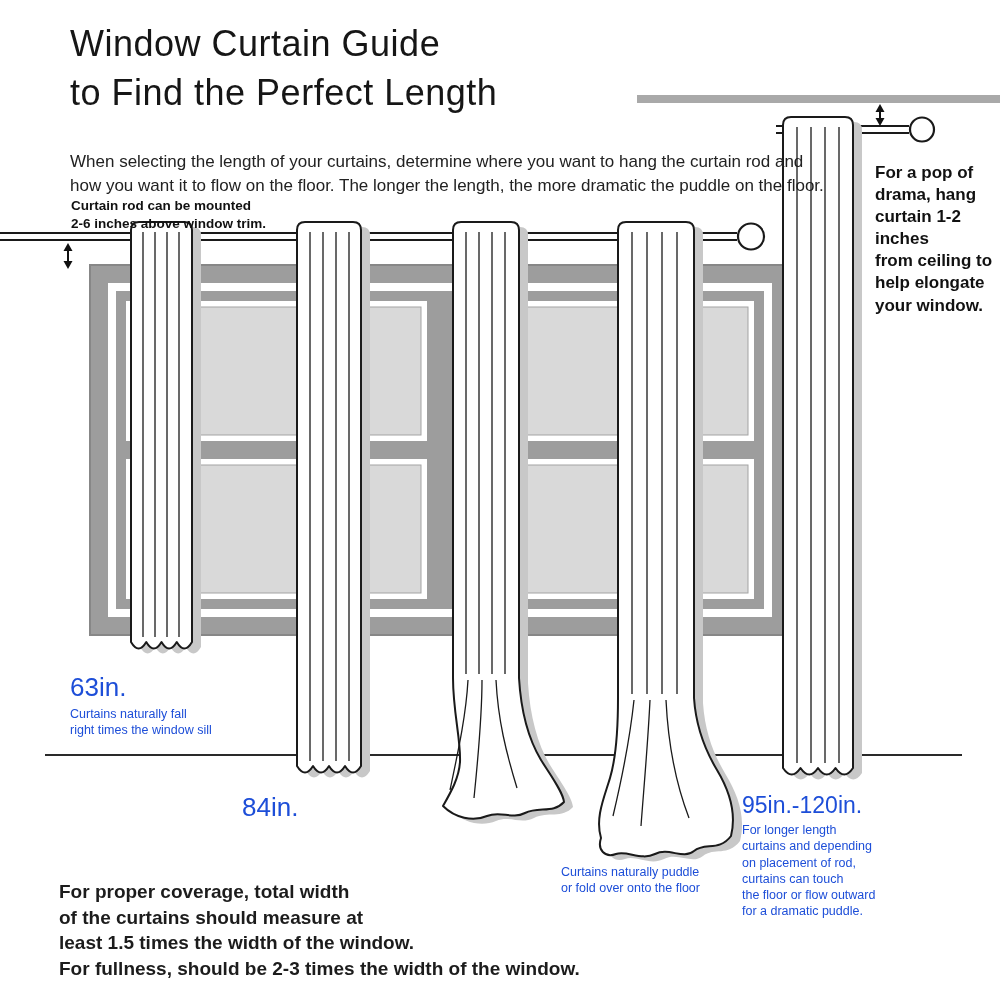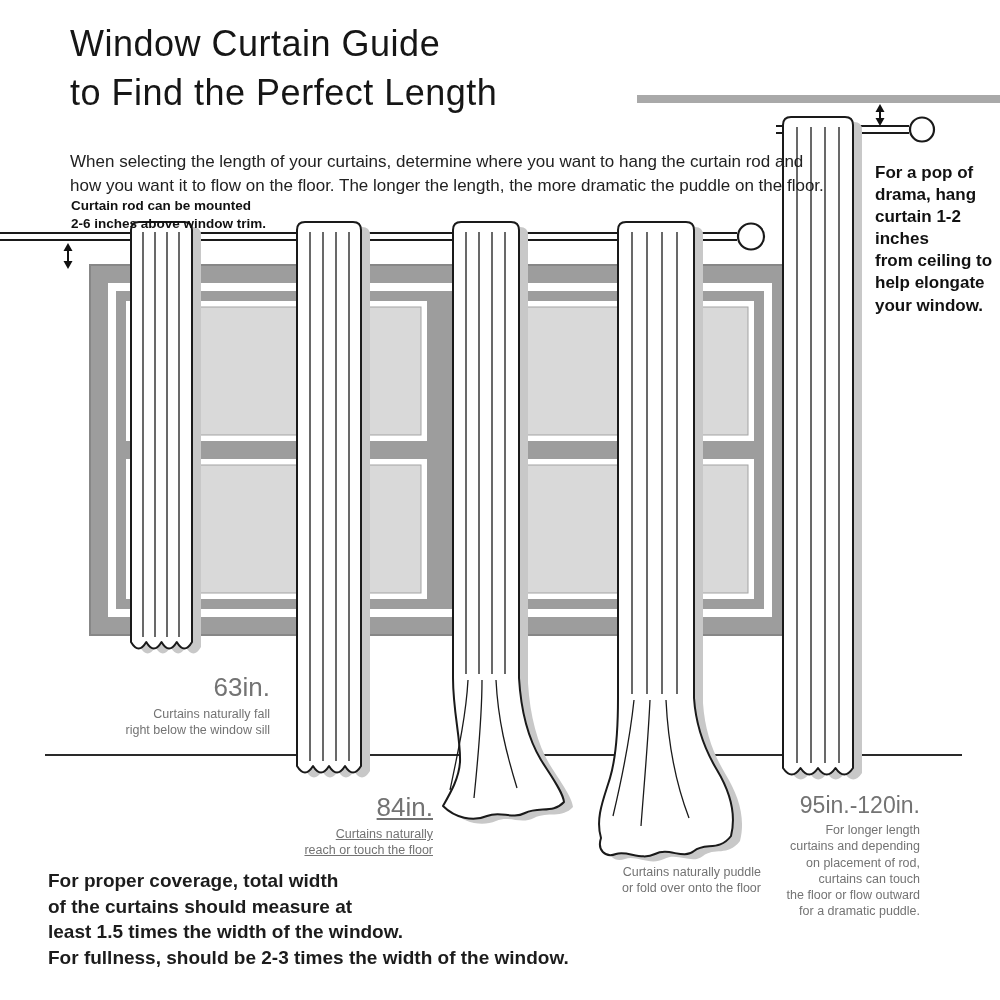--- a/index.html
+++ b/index.html
@@ -18,31 +18,31 @@
     font-size:17px;line-height:1.4;color:#222;white-space:pre-line;
   }
   .rod-note{
     position:absolute;left:63px;top:189px;margin:8px;
     font-size:13.5px;font-weight:bold;line-height:1.35;color:#111;white-space:pre-line;
   }
   .ceiling-note{
     position:absolute;left:875px;top:162px;width:122px;margin:0;
     font-size:17px;font-weight:bold;line-height:1.3;color:#111;white-space:pre-line;
   }
-  .len{position:absolute;text-align:right;color:#737373;}
+  .len{position:absolute;text-align:left;color:#1d4ed8;}
   .len-label{font-size:26px;margin-bottom:3px;}
   .len-desc{font-size:12.5px;line-height:1.3;white-space:pre-line;}
   .len-63{left:70px;top:672px;width:200px;}
-  .len-84{left:233px;top:792px;width:200px;text-decoration:underline;}
+  .len-84{left:242px;top:792px;width:200px;}
   .len-95{left:397px;top:830px;width:200px;}
   .len-108{left:561px;top:864px;width:200px;}
   .len-95-120{left:742px;top:792px;width:178px;}
   .len-95-120 .len-label{font-size:23px;}
   .footer{
-    position:absolute;left:48px;top:868px;margin:0;
+    position:absolute;left:48px;top:868px;margin:11px;
     font-size:19px;font-weight:bold;line-height:1.35;color:#1c1c1c;white-space:pre-line;
   }
   
   .shadow{fill:#c8c8c8;stroke:none;}
   .panel{fill:#ffffff;stroke:#1a1a1a;stroke-width:2;stroke-linejoin:round;}
   .pleat{fill:none;stroke:#1a1a1a;stroke-width:1.3;}
   .rodline{stroke:#1a1a1a;stroke-width:2.2;}
   .finial{fill:#ffffff;stroke:#1a1a1a;stroke-width:2.2;}
   .arrow-line{stroke:#111;stroke-width:2;}
   .arrow-head{fill:#111;}
@@ -151,27 +151,25 @@
   <p class="ceiling-note">For a pop of
 drama, hang
 curtain 1-2 inches
 from ceiling to
 help elongate
 your window.</p>
 
   <div class="len len-63">
     <div class="len-label">63in.</div>
     <div class="len-desc">Curtains naturally fall
-right below the window sill</div>
+right times the window sill</div>
   </div>
 
   <div class="len len-84">
     <div class="len-label">84in.</div>
-    <div class="len-desc">Curtains naturally
-reach or touch the floor</div>
   </div>
 
   <div class="len len-95">
   </div>
 
   <div class="len len-108">
     <div class="len-desc">Curtains naturally puddle
 or fold over onto the floor</div>
   </div>
 

